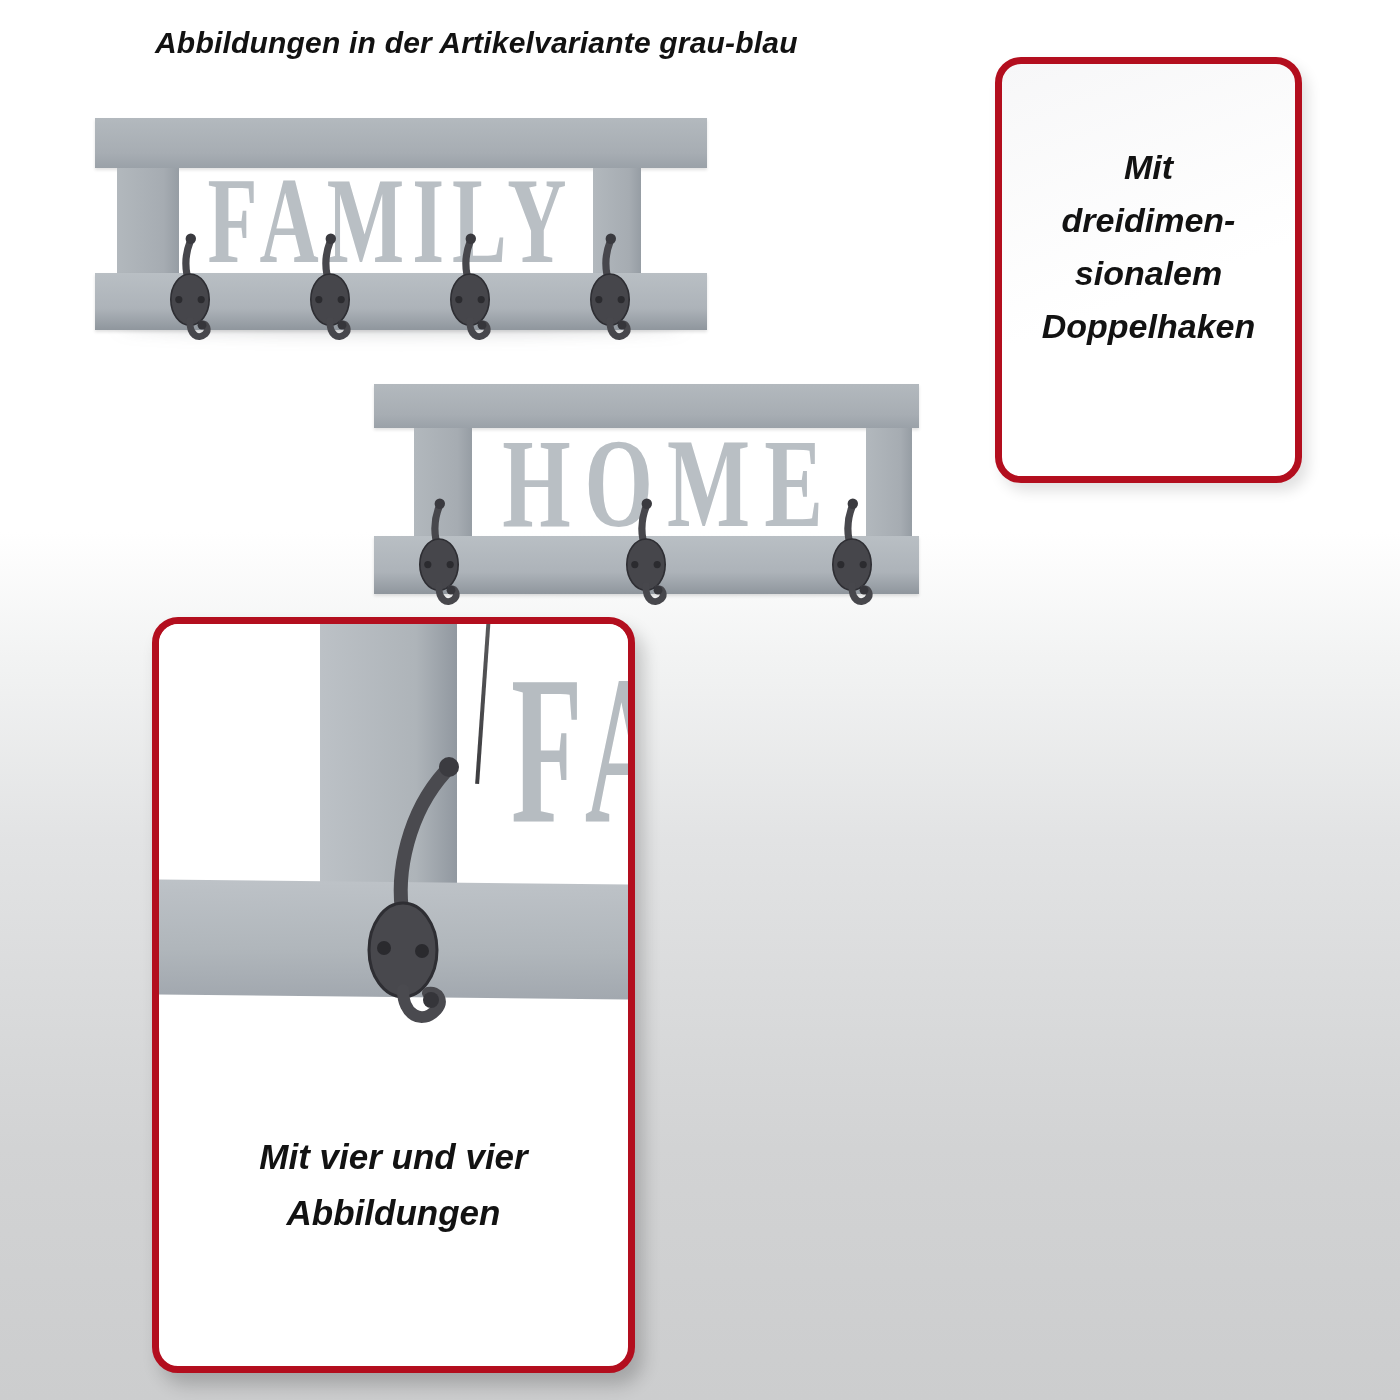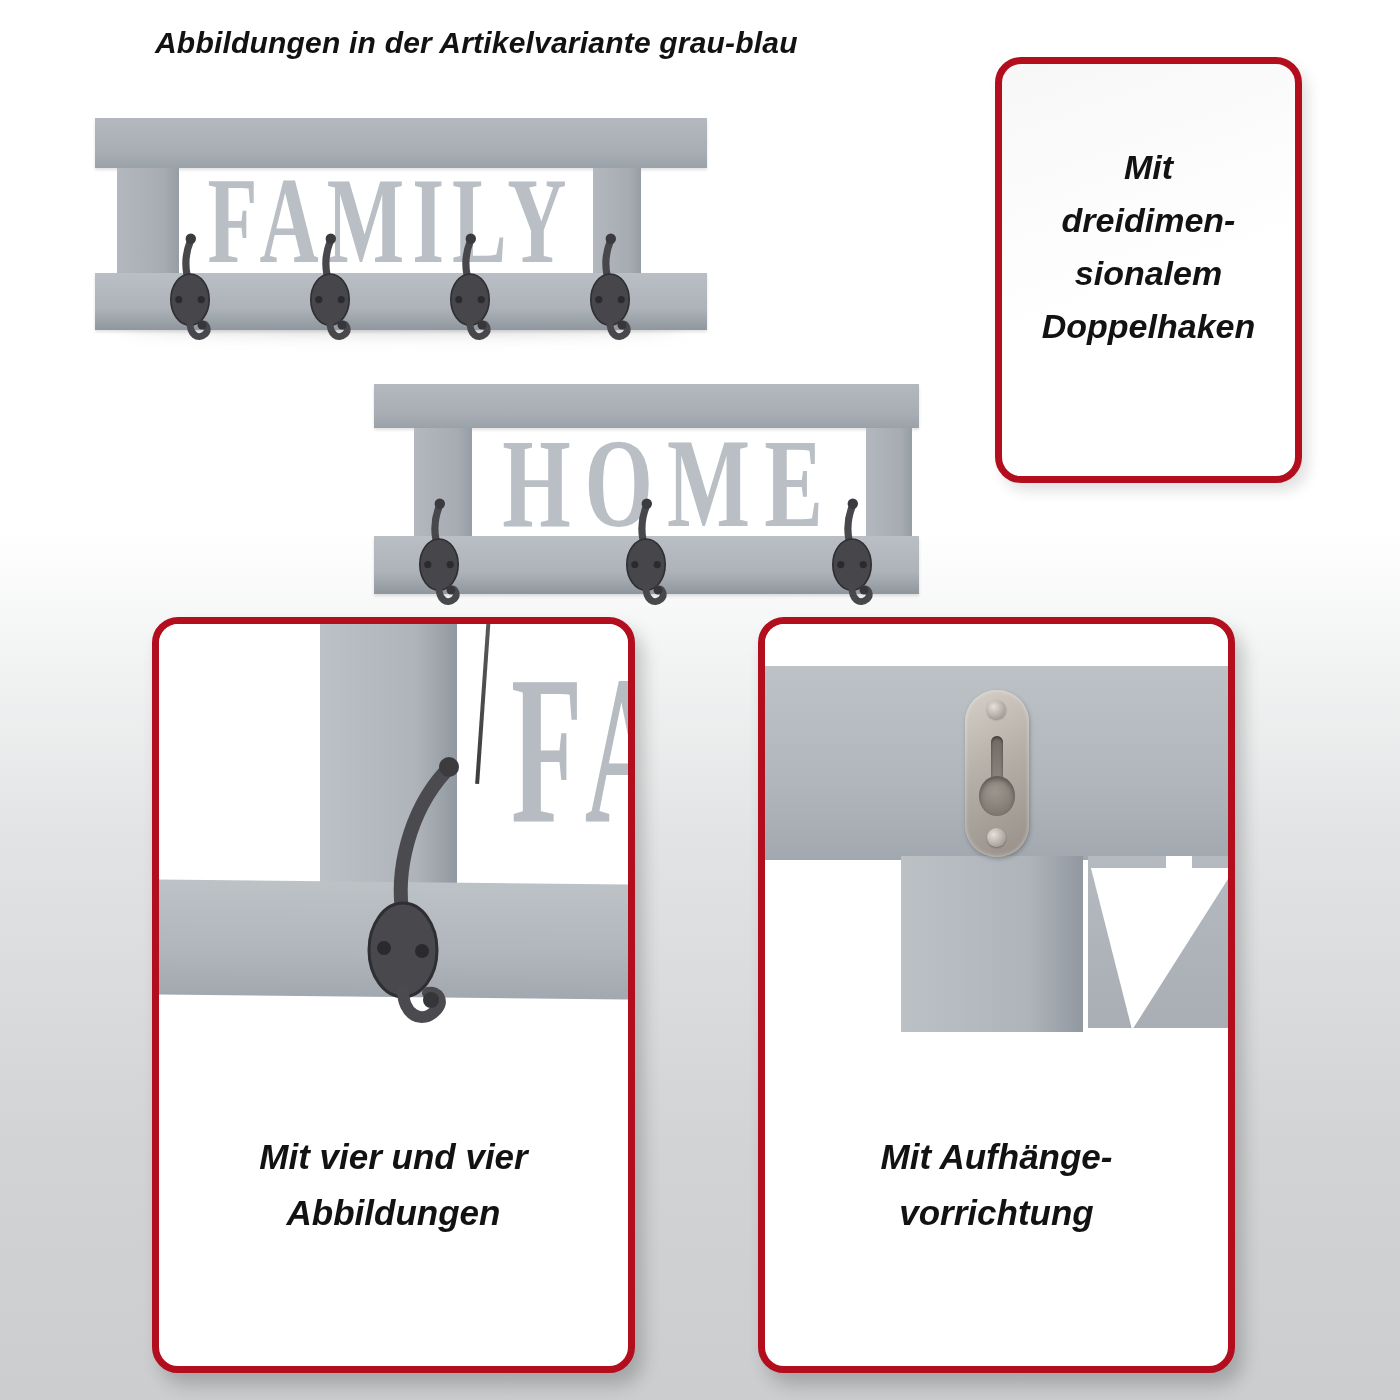--- a/index.html
+++ b/index.html
@@ -171,34 +171,14 @@
         <path d="M52,238 C52,263 71,273 85,258 C93,249 87,239 77,241" stroke="#4a4a4f" stroke-width="12" fill="none" stroke-linecap="round"></path>
         <circle cx="80" cy="248" r="8" fill="#35353a"></circle>
       </svg>
     </div>
     <div class="ctext2">
       <div class="cline btext">Mit vier und vier</div>
       <div class="cline btext">Abbildungen</div>
     </div>
   </div>
 
-  <div class="callout callout-right">
-    <div class="photo">
-      <div class="woodh q-bar"></div>
-      <div class="wood q-stem"></div>
-      <div class="q-block">
-        <div class="q-notch"></div>
-        <div class="q-vcut"></div>
-      </div>
-      <div class="keyplate">
-        <div class="screw s-top"></div>
-        <div class="slot"></div>
-        <div class="hole"></div>
-        <div class="screw s-bot"></div>
-      </div>
-    </div>
-    <div class="ctext2">
-      <div class="cline btext">Mit Aufhänge-</div>
-      <div class="cline btext">vorrichtung</div>
-    </div>
-  </div>
 
 </div>
 
 </body></html>

